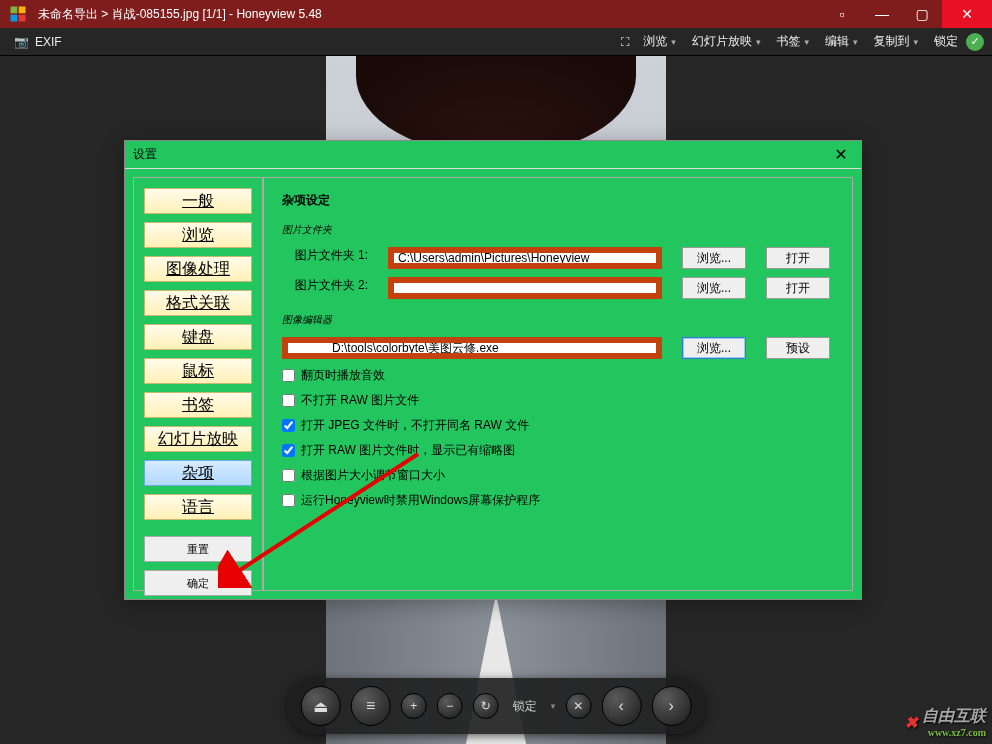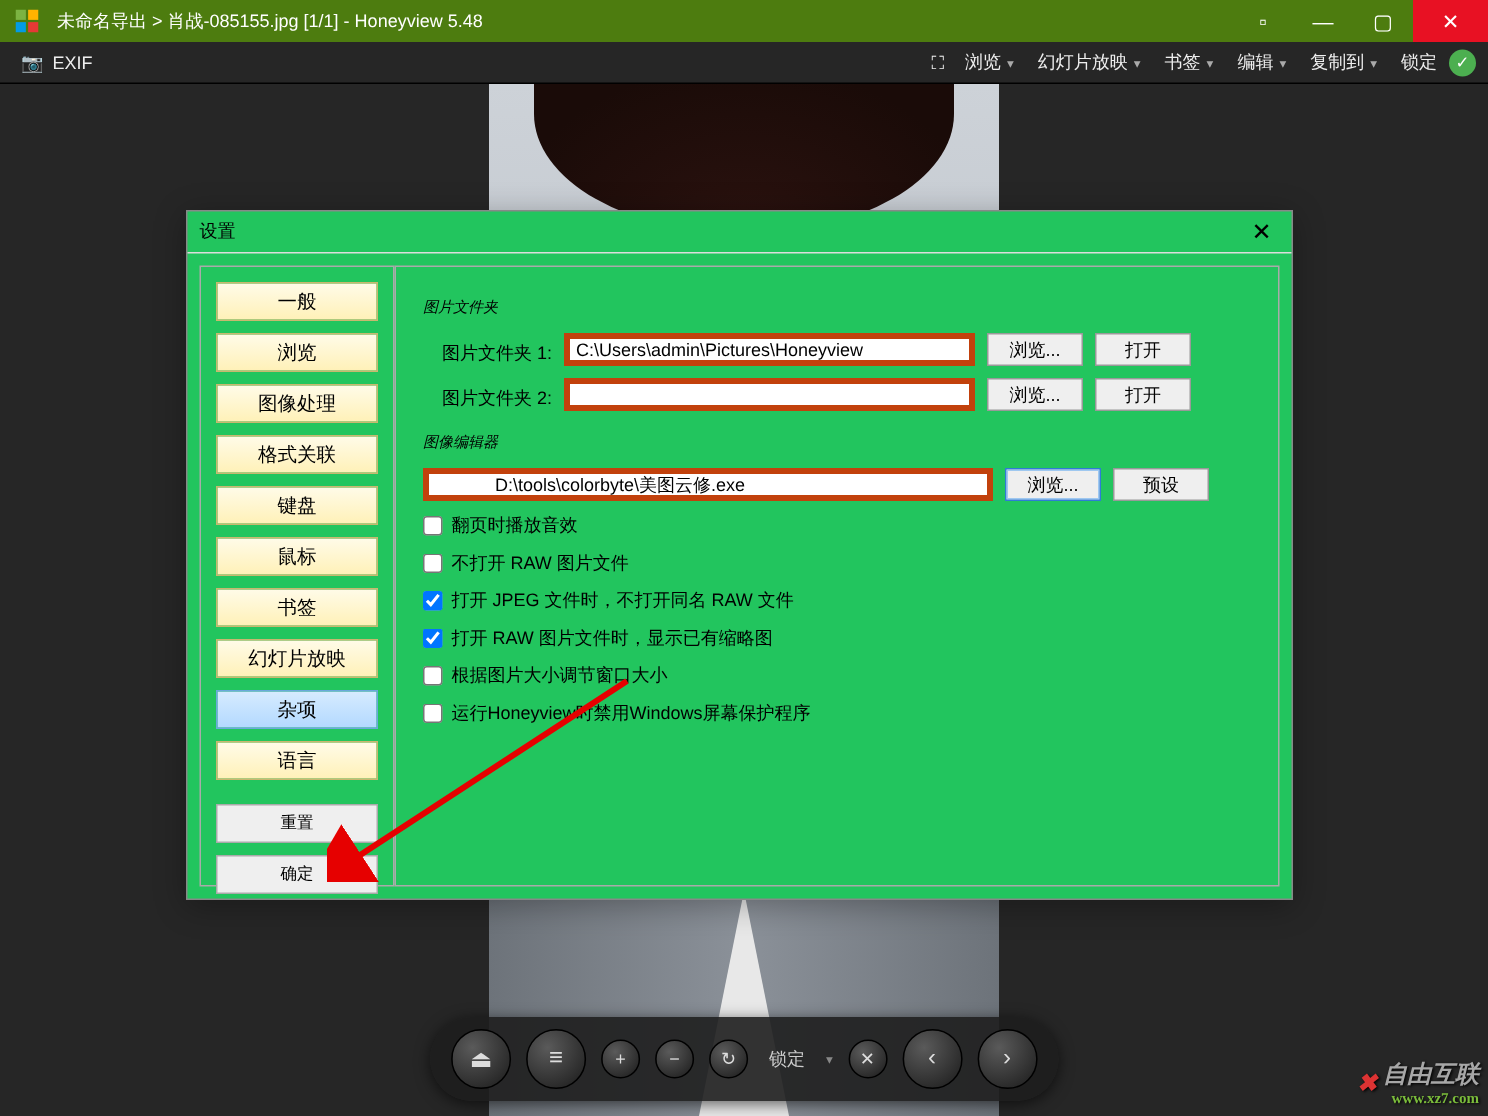--- a/index.html
+++ b/index.html
@@ -1,19 +1,19 @@
 <!DOCTYPE html>
 <html><head>
 <meta charset="utf-8">
 <style>
 * { margin: 0; padding: 0; box-sizing: border-box; font-family: "Microsoft YaHei", "SimSun", Tahoma, sans-serif; }
 body { width: 992px; height: 744px; overflow: hidden; background: #262626; position: relative; }
 
 
-.titlebar { height: 28px; background: #4d7c0f; color: #fff; display: flex; align-items: center; font-size: 12px; }
+.titlebar { height: 28px; background: #7f1d1d; color: #fff; display: flex; align-items: center; font-size: 12px; }
 .titlebar .appicon { width: 36px; height: 28px; display:flex; align-items:center; justify-content:center; }
 .titlebar .appicon svg { width:18px; height:18px; }
 .titlebar .title-text { flex: 1; padding-left: 2px; }
 .titlebar .tbtn { width: 40px; height: 28px; display:flex; align-items:center; justify-content:center; color:#fff; font-size:14px; }
 .titlebar .tbtn.close { background:#e81123; width:50px; }
 
 
 .toolbar { height: 28px; background:#262626; color:#eee; display:flex; align-items:center; font-size:12px; border-bottom:1px solid #000; }
 .toolbar .left { display:flex; align-items:center; gap:6px; padding-left:14px; }
 .toolbar .spacer { flex:1; }
@@ -34,31 +34,31 @@
 .player .pbtn.small { width:26px; height:26px; font-size:12px; }
 .player .locktxt { color:#ccc; font-size:12px; padding:0 4px; }
 
 
 .dialog { position:absolute; left:124px; top:140px; width:738px; height:460px; background:#22c55e; border:1px solid #888; box-shadow:0 4px 20px rgba(0,0,0,.3); }
 .dialog .dtitlebar { height:28px; display:flex; align-items:center; padding:0 8px; font-size:12px; border-bottom:1px solid #ddd; }
 .dialog .dtitlebar .dclose { margin-left:auto; font-size:16px; width:24px; text-align:center; cursor:pointer; }
 
 .dialog .dbody { display:flex; height:calc(100% - 28px); }
 .dialog .sidebar { width:130px; padding:10px 10px; border-right:1px solid #ccc; margin:8px 0 8px 8px; border:1px solid #aaa; display:flex; flex-direction:column; gap:8px; }
-.dialog .sidebar .tab { height:26px; background:linear-gradient(#fffbe8,#fff1b8); border:1px solid #c9b86f; text-align:center; font-size:13px; line-height:24px; cursor:pointer; }
+.dialog .sidebar .tab { height:26px; background:linear-gradient(#fffbe8,#fff1b8); border:1px solid #c9b86f; text-align:center; font-size:16px; line-height:24px; cursor:pointer;text-decoration:underline; }
 .dialog .sidebar .tab.selected { background:linear-gradient(#d6ebff,#b3d9ff); border:1px solid #6ba8dc; }
 .dialog .sidebar .gap { flex:1; }
 .dialog .sidebar .btn-reset, .dialog .sidebar .btn-ok { height:26px; background:#efefef; border:1px solid #aaa; text-align:center; font-size:11px; line-height:24px; cursor:pointer; }
 
 .dialog .content { flex:1; padding:14px 18px 14px 18px; margin:8px 8px 8px 0; border:1px solid #aaa; font-size:12px; overflow:hidden; }
 .dialog .content h3 { font-size:12px; font-weight:bold; margin-bottom:14px; }
 .dialog .section-title { font-size:10px; margin:6px 0 10px 0;font-style:italic; }
-.dialog .row { display:flex; align-items:flex-end; gap:8px; margin-bottom:8px; }
+.dialog .row { display:flex; align-items:flex-start; gap:20px; margin-bottom:8px; }
 .dialog .row label { width:86px; text-align:right; }
-.dialog .row .txt { flex:1; height:22px; border:4px solid #c2410c; padding:0 4px; font-size:12px; max-width:274px; }
+.dialog .row .txt { flex:1; height:22px; border:6px solid #c2410c; padding:0 4px; font-size:12px; max-width:274px;text-decoration:underline; }
 .dialog .row .btn { width:64px; height:22px; background:#efefef; border:1px solid #999; font-size:12px; cursor:pointer; }
 .dialog .row .btn.hl { border:1px solid #2e7cd6; box-shadow:0 0 0 1px #9fc8f0 inset; }
 .dialog .chk { display:flex; align-items:center; gap:6px; margin:8px 0; }
 .dialog .chk input { width:13px; height:13px; }
 
 
 .arrow { position:absolute; pointer-events:none; }
 
 
 .watermark { position:absolute; right:6px; bottom:6px; color:#a7a7a7; font-size:16px; font-style:italic; font-weight:bold; text-shadow:1px 1px 2px #000; display:flex; align-items:center; gap:4px;}
@@ -161,20 +161,21 @@
       <div class="tab">书签</div>
       <div class="tab">幻灯片放映</div>
       <div class="tab selected">杂项</div>
       <div class="tab">语言</div>
       <div class="gap"></div>
       <div class="btn-reset">重置</div>
       <div class="btn-ok">确定</div>
     </div>
 
     <div class="content">
+      <h3>杂项设定</h3>
 
       <div class="section-title">图片文件夹</div>
       <div class="row">
         <label>图片文件夹 1:</label>
         <input class="txt" value="C:\Users\admin\Pictures\Honeyview" style="">
         <button class="btn">浏览...</button>
         <button class="btn">打开</button>
       </div>
       <div class="row">
         <label>图片文件夹 2:</label>

